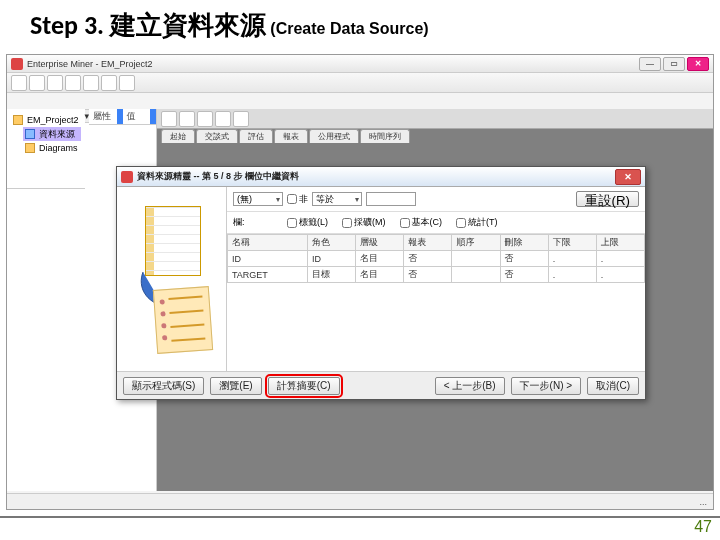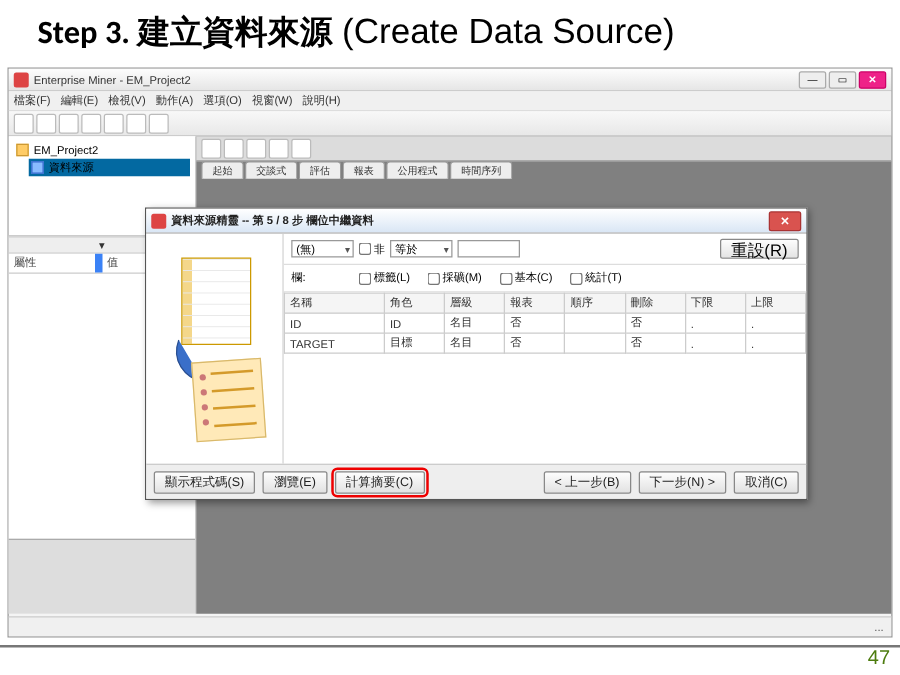--- a/index.html
+++ b/index.html
@@ -1,38 +1,38 @@
 <!DOCTYPE html>
 <html><head>
 <meta charset="utf-8">
 <style>
   * { box-sizing: border-box; margin: 0; padding: 0; }
   body { font-family: "Microsoft JhengHei", Arial, sans-serif; width: 720px; height: 540px; background: #fff; overflow: hidden; position: relative; }
   .slide-title { font-size: 26px; font-weight: bold; padding: 8px 20px 4px 30px; }
   .slide-title .step { font-family: Calibri, Arial, sans-serif; }
   .slide-title .zh { font-family: "DFKai-SB","KaiTi","Microsoft JhengHei",serif; font-weight: bold; }
-  .slide-title .en { font-size: 28px; font-weight: normal; }
+  .slide-title .en { font-size: 16px; font-weight: bold; }
   .page-num { position: absolute; right: 8px; bottom: 4px; font-size: 16px; color: #4d7c0f; }
 
   .app-window { position: absolute; left: 6px; top: 54px; right: 6px; bottom: 30px; border: 1px solid #999; background: #f4f4f4; font-size: 9px; }
   .app-titlebar { height: 18px; background: linear-gradient(#fdfdfd,#e6e6e6); border-bottom: 1px solid #ccc; display: flex; align-items: center; padding: 0 4px; }
   .app-titlebar .icon { width: 12px; height: 12px; background: #d44; border-radius: 2px; margin-right: 4px; }
   .app-titlebar .title { flex: 1; color: #333; }
   .win-controls { display: flex; gap: 2px; }
   .win-btn { width: 22px; height: 14px; border: 1px solid #aaa; background: #eee; font-size: 8px; text-align: center; line-height: 12px; border-radius: 2px; }
   .win-btn.close { background: #e28; color:#fff; border-color:#c06; font-weight:bold; }
   .app-menu { height: 16px; background: #f0f0f0; border-bottom: 1px solid #ddd; padding: 0 4px; display: flex; gap: 8px; align-items: center; color:#333; }
   .app-toolbar { height: 20px; background: linear-gradient(#f8f8f8,#e8e8e8); border-bottom: 1px solid #ccc; display:flex; align-items:center; gap:2px; padding:0 4px; }
   .tb-btn { width:16px; height:16px; border:1px solid #bbb; background:#fff; border-radius:2px; }
 
   .app-body { position:absolute; top:54px; left:0; right:0; bottom:18px; display:flex; }
-  .sidebar { width: 150px; background:#fff; border-right:1px solid #ccc; display:flex; flex-direction:column; }
+  .sidebar { width: 150px; background:#fff; border-right:1px solid #ccc; display:flex; flex-direction:row; }
   .tree { flex:0 0 auto; padding:4px; border-bottom:1px solid #ccc; height:80px; overflow:hidden; }
   .tree-item { display:flex; align-items:center; gap:4px; padding:1px 2px; height:14px; }
-  .tree-item.selected { background:#0369a1; }
+  .tree-item.selected { background:#c4b5fd; }
   .tree-icon { width:10px; height:10px; background:#fc6; border:1px solid #c93; }
   .tree-icon.blue { background:#8bf; border-color:#36c; }
   .panel-arrow { height:14px; background:#eee; border-top:1px solid #ccc; border-bottom:1px solid #ccc; text-align:center; color:#333; line-height:12px; }
   .prop-panel { flex:1; background:#fff; }
   .prop-head { display:flex; border-bottom:1px solid #ccc; height:16px; }
   .prop-head div { flex:1; padding:1px 4px; border-right:6px solid #3b82f6; color:#444; }
   .mini-preview { height:60px; background:#ddd; border-top:1px solid #aaa; }
 
   .canvas { flex:1; background:#808080; position:relative; }
   .canvas-tb { height:20px; background:#dcdcdc; border-bottom:1px solid #aaa; display:flex; gap:2px; align-items:center; padding:0 4px; }
@@ -92,49 +92,44 @@
 <div class="app-window">
   <div class="app-titlebar">
     <div class="icon"></div>
     <div class="title">Enterprise Miner - EM_Project2</div>
     <div class="win-controls">
       <div class="win-btn">—</div>
       <div class="win-btn">▭</div>
       <div class="win-btn close">✕</div>
     </div>
   </div>
-  <div class="app-menu">
-    <span>檔案(F)</span>
-    <span>編輯(E)</span>
-    <span>檢視(V)</span>
-    <span>動作(A)</span>
-    <span>選項(O)</span>
-    <span>視窗(W)</span>
-    <span>說明(H)</span>
-  </div>
   <div class="app-toolbar">
     <div class="tb-btn"></div>
     <div class="tb-btn"></div>
     <div class="tb-btn"></div>
     <div class="tb-btn"></div>
     <div class="tb-btn"></div>
     <div class="tb-btn"></div>
     <div class="tb-btn"></div>
   </div>
 
   <div class="app-body">
     <div class="sidebar">
       <div class="tree">
         <div class="tree-item">
             <span class="tree-icon"></span>
             <span>EM_Project2</span>
           </div>
         <div class="tree-item selected" style="margin-left:12px">
             <span class="tree-icon blue"></span>
             <span>資料來源</span>
+          </div>
+        <div class="tree-item" style="margin-left:12px">
+            <span class="tree-icon"></span>
+            <span>Diagrams</span>
           </div>
       </div>
       <div class="panel-arrow">▾</div>
       <div class="prop-panel">
         <div class="prop-head">
           <div>屬性</div>
           <div>值</div>
         </div>
       </div>
       <div class="mini-preview"></div>

